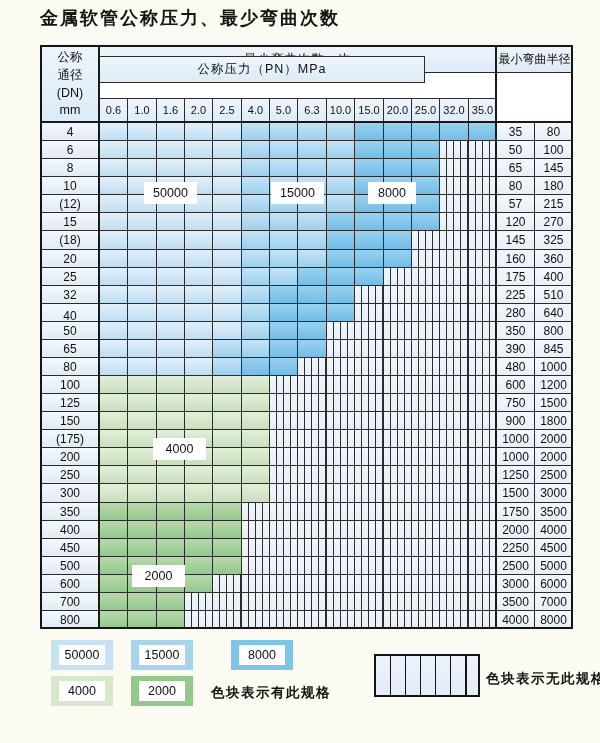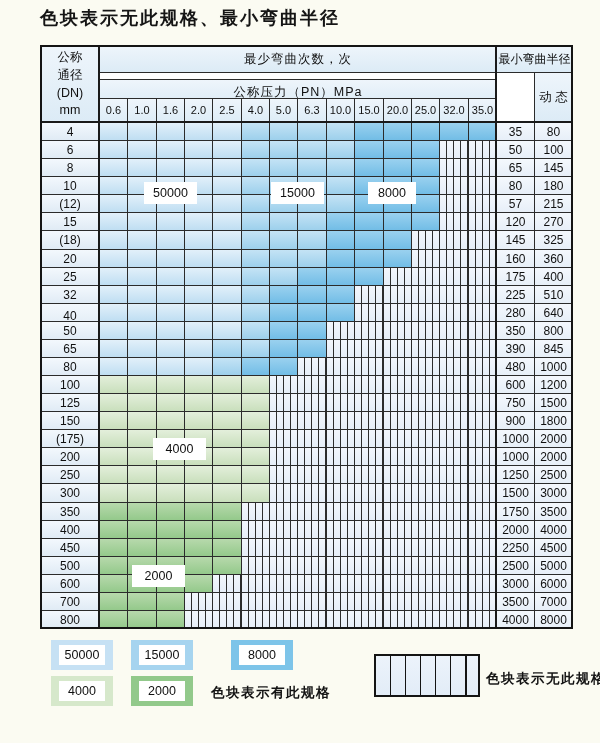--- a/index.html
+++ b/index.html
@@ -18,21 +18,21 @@
   .cell{
     position:absolute;box-sizing:border-box;border:1px solid #2b2b2b;
     display:flex;align-items:center;justify-content:center;
     font-size:12px;line-height:1;white-space:nowrap;color:#101010;
   }
   .hdr{background:linear-gradient(180deg,#eef5fb,#dcebf6);font-size:12.5px;letter-spacing:1px;}
   #h-dn{left:0;top:0;width:60px;height:78px;flex-direction:column;justify-content:space-evenly;letter-spacing:0;}
   #h-dn span{display:block;}
   #h-cycles{left:59px;top:0;width:398px;height:28px;}
   #h-radius{left:456px;top:0;width:77px;height:28px;letter-spacing:0;font-size:12px;}
-  #h-pn{left:59px;top:34px;width:398px;height:27px;}
+  #h-pn{left:59px;top:11px;width:326px;height:27px;}
   #h-static{left:456px;top:27px;width:39px;height:51px;letter-spacing:0;}
   #h-dyn{left:494px;top:27px;width:39px;height:51px;letter-spacing:0;}
   .pcol{background:linear-gradient(180deg,#eef5fb,#ddecf7);font-size:11px;}
   .dnc{background:linear-gradient(180deg,#f3f8fd,#e0ebf5);}
   .valc{background:linear-gradient(180deg,#f4f8fd,#e7eff8);}
   .c-b1{background:linear-gradient(180deg,#e2f0fa,#bfdef2);}
   .c-b2{background:linear-gradient(180deg,#c4e3f5,#9dd0ec);}
   .c-b3{background:linear-gradient(180deg,#9ad1ef,#72bde6);}
   .c-g1{background:linear-gradient(180deg,#e3efdb,#c9dfbc);}
   .c-g2{background:linear-gradient(180deg,#b7d9ac,#94c98b);}
@@ -64,33 +64,32 @@
     position:absolute;left:374px;top:654px;width:106px;height:43px;box-sizing:border-box;
     border:2px solid #141414;
     background:
       repeating-linear-gradient(90deg,transparent 0 13.6px,#141414 13.6px 15.1px),
       linear-gradient(180deg,#ecf3fb,#e2ecf7);
   }
 </style>
 </head>
 <body>
 
-<h1 id="page-title">色块表示无此规格、最小弯曲半径</h1>
+<h1 id="page-title">金属软管公称压力、最少弯曲次数</h1>
 
 <div id="spec-table">
   <div class="cell hdr" id="h-dn">
     <span>公称</span>
     <span>通径</span>
     <span>(DN)</span>
     <span>mm</span>
   </div>
   <div class="cell hdr" id="h-radius">最小弯曲半径</div>
   <div class="cell hdr" id="h-cycles">最少弯曲次数，次</div>
   <div class="cell hdr" id="h-pn">公称压力（PN）MPa</div>
-  <div class="cell hdr" id="h-dyn">动 态</div>
 
   <div id="cells">
       <div class="cell pcol" style="left: 59px; top: 53px; width: 29px; height: 25px;">0.6</div>
       <div class="cell pcol" style="left: 87px; top: 53px; width: 30px; height: 25px;">1.0</div>
       <div class="cell pcol" style="left: 116px; top: 53px; width: 29px; height: 25px;">1.6</div>
       <div class="cell pcol" style="left: 144px; top: 53px; width: 29px; height: 25px;">2.0</div>
       <div class="cell pcol" style="left: 172px; top: 53px; width: 30px; height: 25px;">2.5</div>
       <div class="cell pcol" style="left: 201px; top: 53px; width: 29px; height: 25px;">4.0</div>
       <div class="cell pcol" style="left: 229px; top: 53px; width: 29px; height: 25px;">5.0</div>
       <div class="cell pcol" style="left: 257px; top: 53px; width: 30px; height: 25px;">6.3</div>

